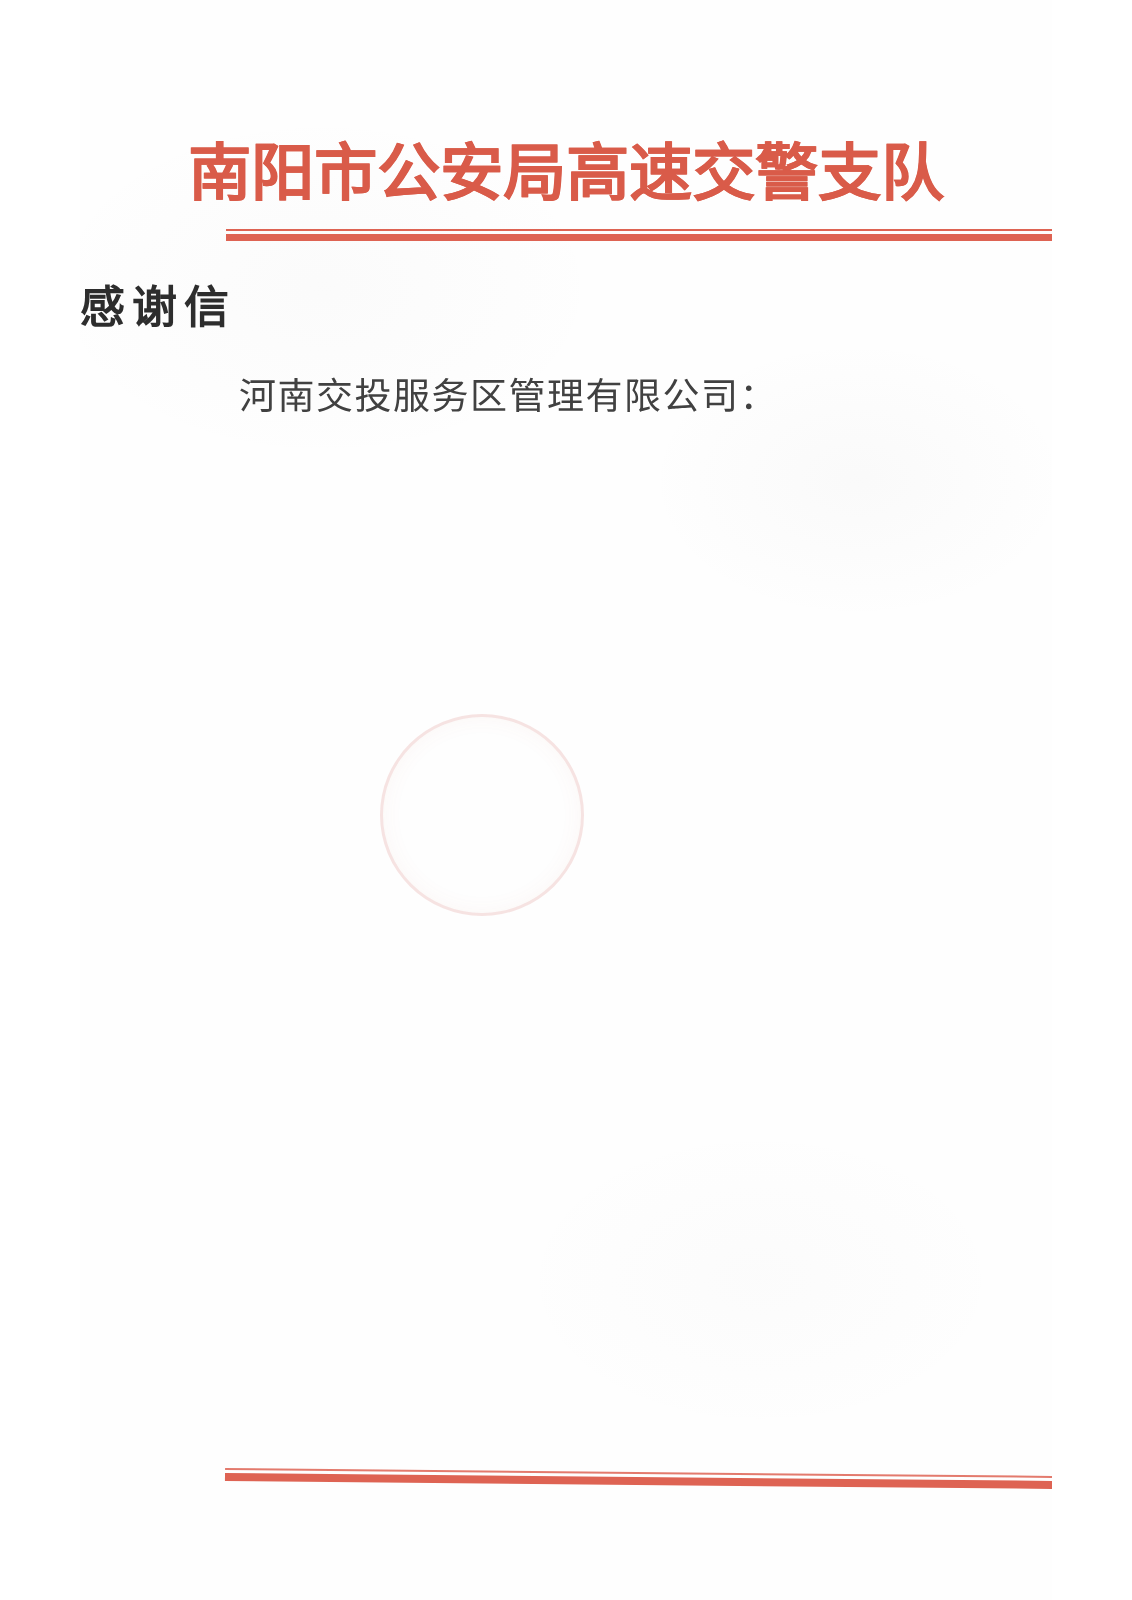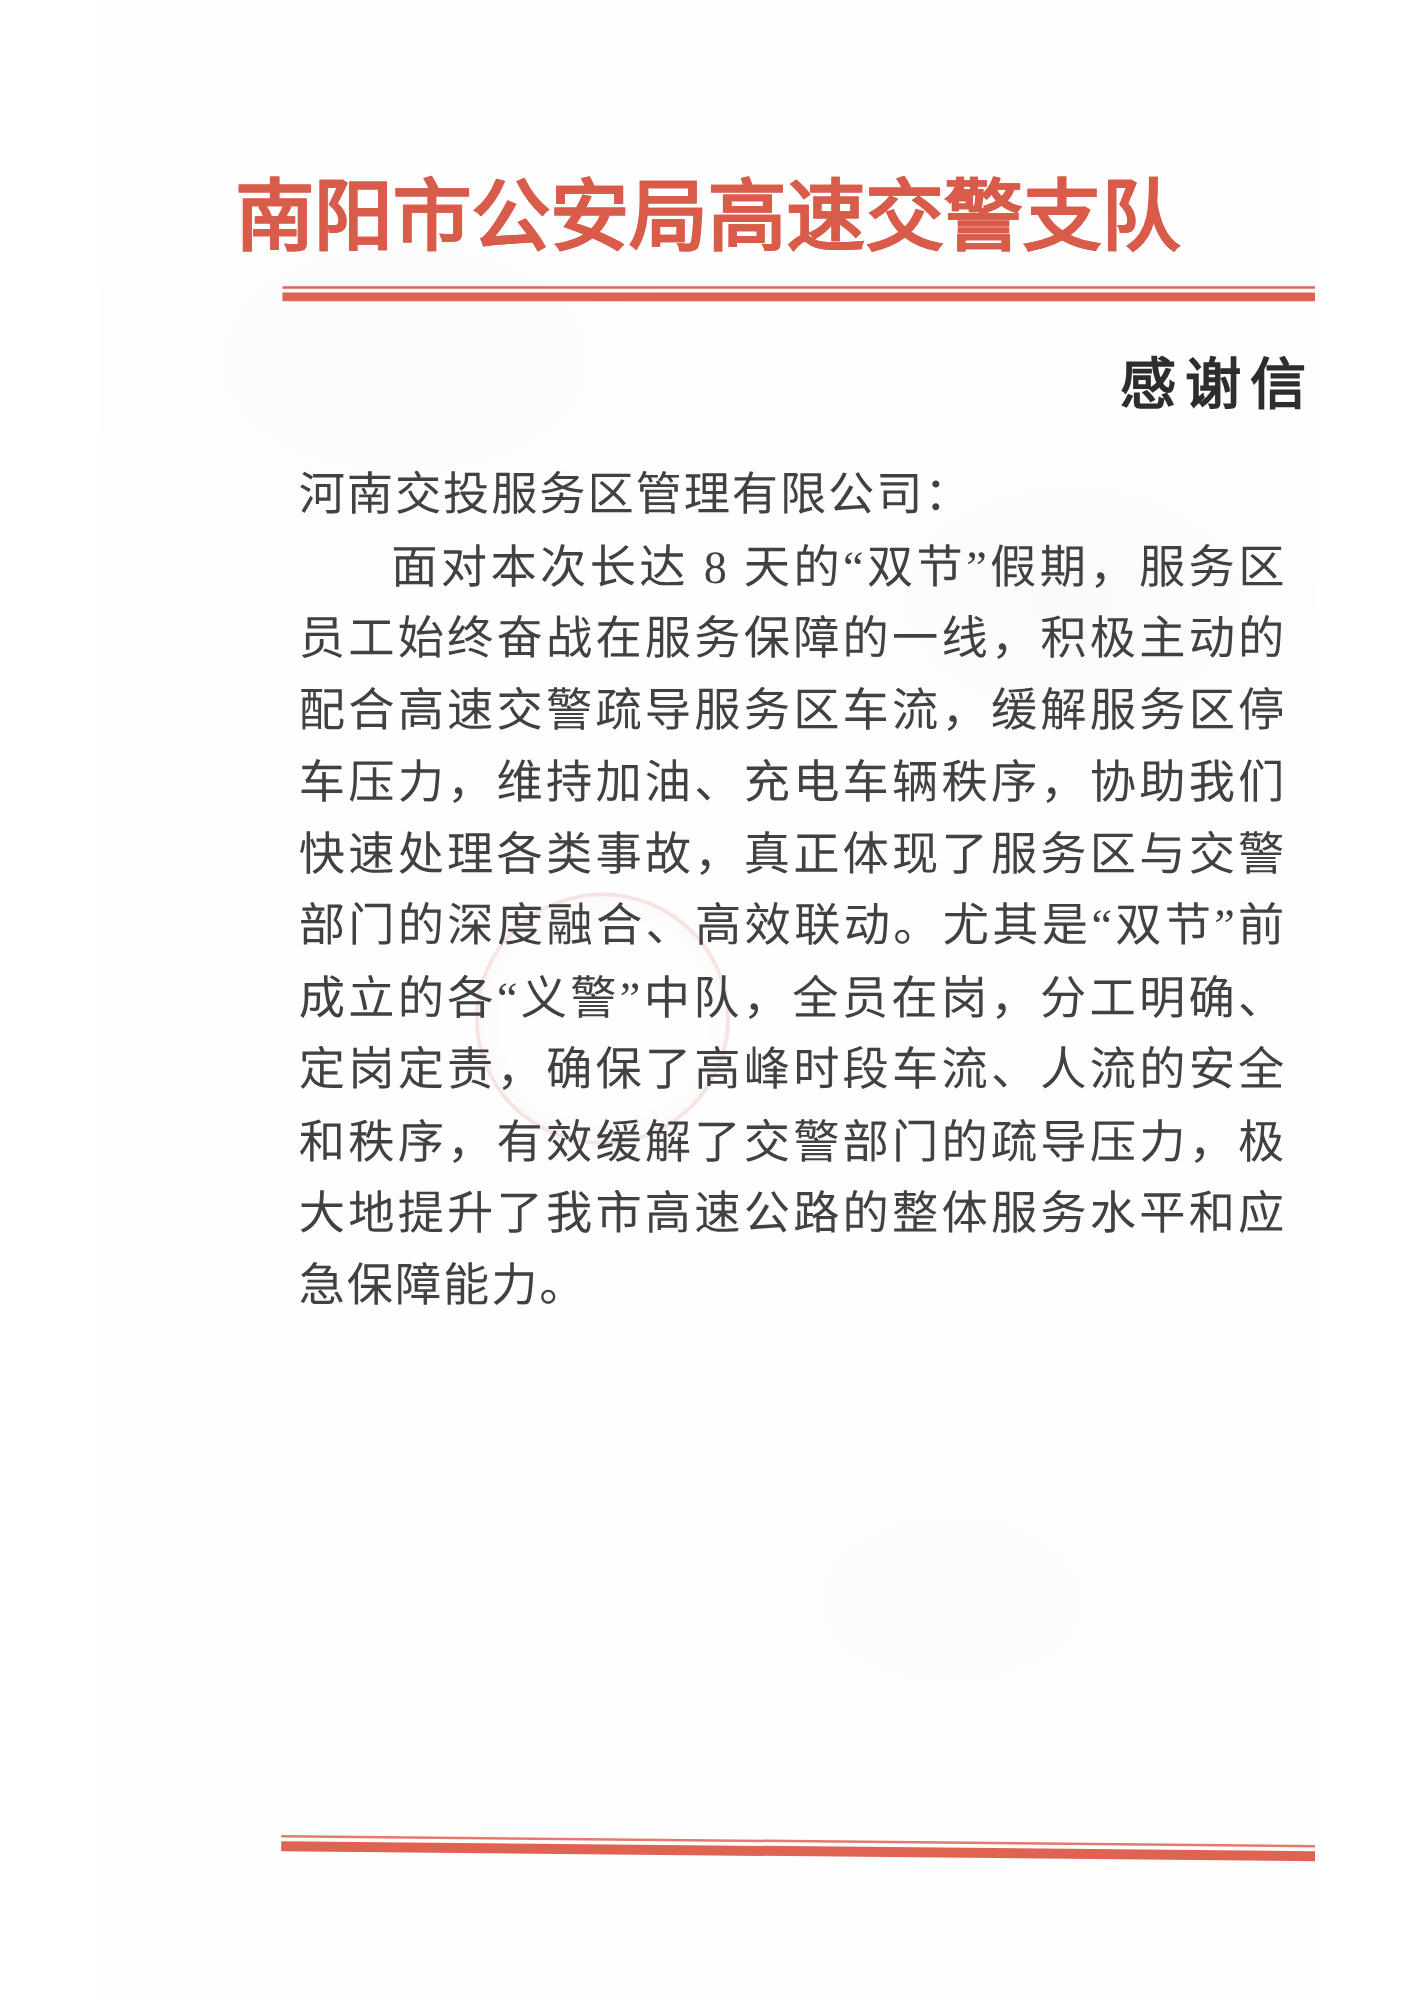--- a/index.html
+++ b/index.html
@@ -60,21 +60,21 @@
     width: 842px;
   }
   .rule-top .thin  { height: 2px; background: var(--rule-red, #de6353); }
   .rule-top .thick { height: 7px; background: var(--rule-red, #de6353); margin-top: 3px; }
   .doc-title {
     position: absolute;
     top: 282px;
     left: 0;
     width: 100%;
     margin: 0;
-    text-align: right;
+    text-align: left;
     font-size: 45px;
     line-height: 52px;
     font-weight: 700;
     letter-spacing: 7px;
     color: #2d2d2d;
   }
   .letter-body {
     position: absolute;
     top: 368px;
     left: 159px;
@@ -110,21 +110,20 @@
 
   <div class="rule-top">
     <div class="thin"></div>
     <div class="thick"></div>
   </div>
 
   <h2 class="doc-title">感谢信</h2>
 
   <div class="letter-body">
     <p class="salutation">河南交投服务区管理有限公司：</p>
-    <p class="para">面对本次长达 8 天的“双节”假期，服务区员工始终奋战在服务保障的一线，积极主动的配合高速交警疏导服务区车流，缓解服务区停车压力，维持加油、充电车辆秩序，协助我们快速处理各类事故，真正体现了服务区与交警部门的深度融合、高效联动。尤其是“双节”前成立的各“义警”中队，全员在岗，分工明确、定岗定责，确保了高峰时段车流、人流的安全和秩序，有效缓解了交警部门的疏导压力，极大地提升了我市高速公路的整体服务水平和应急保障能力。</p>
   </div>
 
   <div class="rule-bottom">
     <div class="thin"></div>
     <div class="thick"></div>
   </div>
 
 </div>
 
 </body></html>

